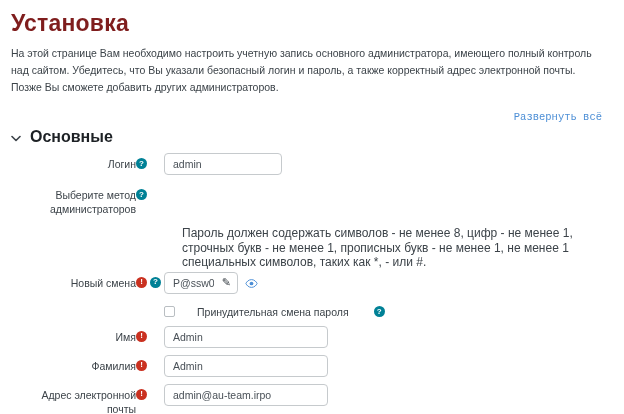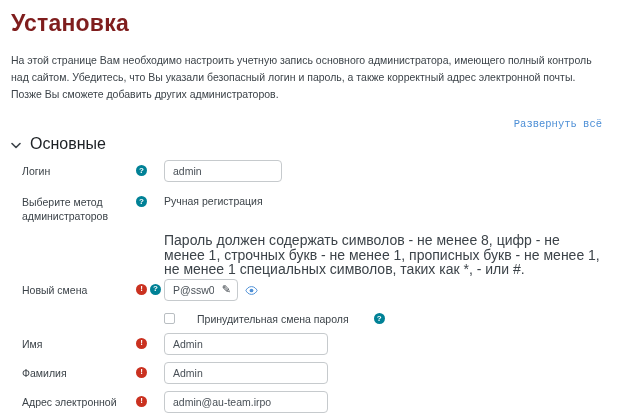--- a/index.html
+++ b/index.html
@@ -9,39 +9,39 @@
     font-family: "Liberation Sans", sans-serif;
     color: #3c4349;
   }
   .page { padding: 8px 22px 0 11px; }
 
   .page-title {
     font-size: 23px; font-weight: 700; color: #7f1d1d;
     letter-spacing: 0.2px; margin-top: 2px;
   }
   .intro {
-    margin-top: 15px; font-size: 10.5px; line-height: 17px;
+    margin-top: 8px; font-size: 10.5px; line-height: 17px;
     color: #3c4349; max-width: 592px;
   }
   .expand-row { text-align: right; margin-top: 14px; font-size: 10.5px; }
   .link { color: #4d8fd6; text-decoration: none; cursor: pointer; font-family: Liberation Mono, monospace; }
 
   .section-header {
     display: flex; align-items: center; gap: 9px;
     margin-top: 5px; cursor: pointer;
   }
   .section-header .chev { display: inline-flex; margin-top: 2px; }
-  .section-title { font-size: 16px; font-weight: 400; color: #1d2125; }
+  .section-title { font-size: 16px; font-weight: 700; color: #1d2125; }
 
   .form { margin-top: 7px; }
   .frow {
     display: grid; grid-template-columns: 114px 28px 1fr;
     padding-left: 11px; align-items: flex-start;
   }
-  .flabel { font-size: 10.5px; line-height: 14px; padding-top: 4px; color: #3c4349; }
+  .flabel { font-size: 10.5px; line-height: 14px; padding-top: 4px; color: #3c4349; text-align: right; }
   .ficons { display: flex; gap: 3px; padding-top: 5px; }
 
   .icon-circle {
     width: 11px; height: 11px; border-radius: 50%;
     display: inline-flex; align-items: center; justify-content: center;
     color: #fff; font-size: 8px; font-weight: 700; line-height: 1;
     flex: none;
   }
   .icon-help { background: #008196; cursor: pointer; }
   .icon-req { background: #ca3120; }
@@ -52,21 +52,21 @@
   }
   .input-wrap input {
     border: none; outline: none; background: transparent;
     font-family: "Liberation Sans", sans-serif;
     font-size: 10.5px; color: #495057; padding: 0 8px; width: 100%;
   }
   .pencil { font-size: 11px; color: #3c4349; padding-right: 6px; flex: none; }
 
   .static-text { font-size: 10.5px; padding-top: 4px; color: #3c4349; }
   .policy-text {
-    font-size: 14px; line-height: 14.5px; color: #3c4349; max-width: 452px;
+    font-size: 12px; line-height: 14.5px; color: #3c4349; max-width: 452px; margin-left: 18px;
   }
 
   .pw-line { display: flex; align-items: center; gap: 7px; }
   .eye-btn { display: inline-flex; cursor: pointer; margin-top: 1px; }
 
   .check-line { display: flex; align-items: center; gap: 22px; font-size: 10.5px; }
   .check-line input[type="checkbox"] {
     width: 11px; height: 11px; accent-color: #fff;
     border: 1px solid #b9bec2; appearance: none; border-radius: 2px;
     background: #fff; cursor: pointer;
@@ -113,21 +113,20 @@
           <input type="text" value="admin" style="">
         </span>
       </div>
     </div>
 
     <div class="frow mb10">
       <div class="flabel">Выберите метод администраторов</div>
       <div class="ficons">
         <span class="icon-circle icon-help">?</span>
       </div>
-      <div class="static-text">Ручная регистрация</div>
     </div>
 
     <div class="frow mb2">
       <div></div>
         <div></div>
       <div class="policy-text">Пароль должен содержать символов - не менее 8, цифр - не менее 1, строчных букв - не менее 1, прописных букв - не менее 1, не менее 1 специальных символов, таких как *, - или #.</div>
     </div>
 
     <div class="frow">
       <div class="flabel">Новый смена</div>

